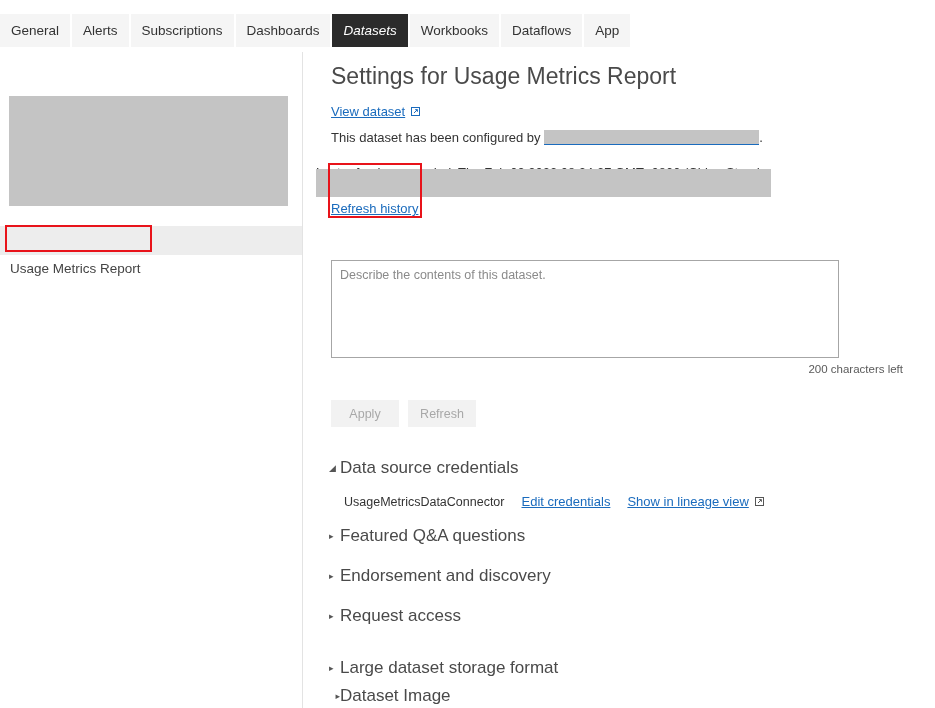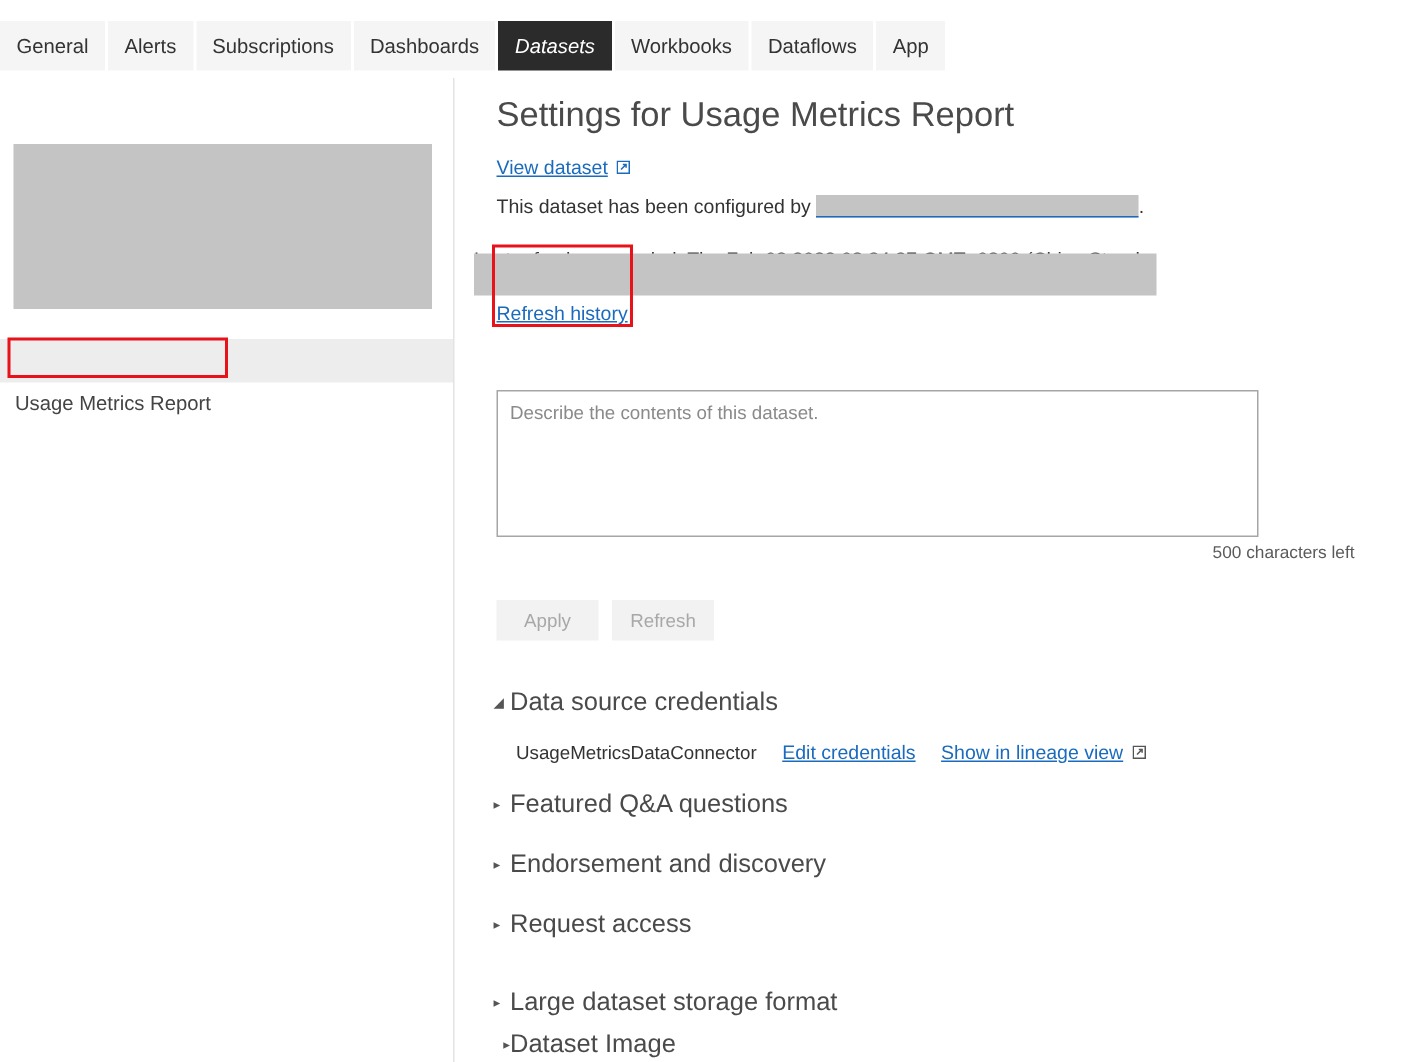--- a/index.html
+++ b/index.html
@@ -307,21 +307,21 @@
   </div>
 
   <div class="refresh-sliver">Last refresh succeeded: Thu Feb 03 2022 08:24:27 GMT+0800 (China Standard Time)</div>
   <div class="refresh-redaction"></div>
 
   <a class="link refresh-history-link">Refresh history</a>
   <div class="hl-refresh"></div>
 
 
   <textarea class="desc-box" placeholder="Describe the contents of this dataset." style=""></textarea>
-  <div class="chars-left">500 characters left</div>
+  <div class="chars-left">200 characters left</div>
 
   <div class="btn-row">
     <button class="btn">Apply</button>
     <button class="btn">Refresh</button>
   </div>
 
   <div class="section-header" style="top:406px;">
     <span class="caret">◢</span><span>Data source credentials</span>
   </div>
 

